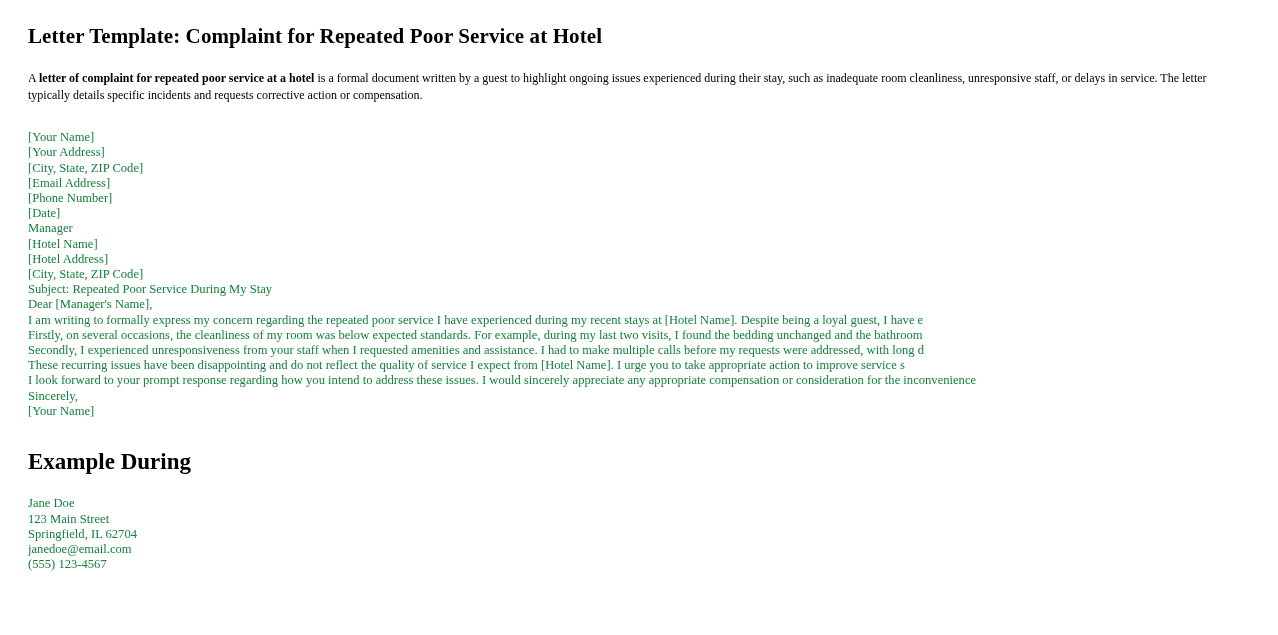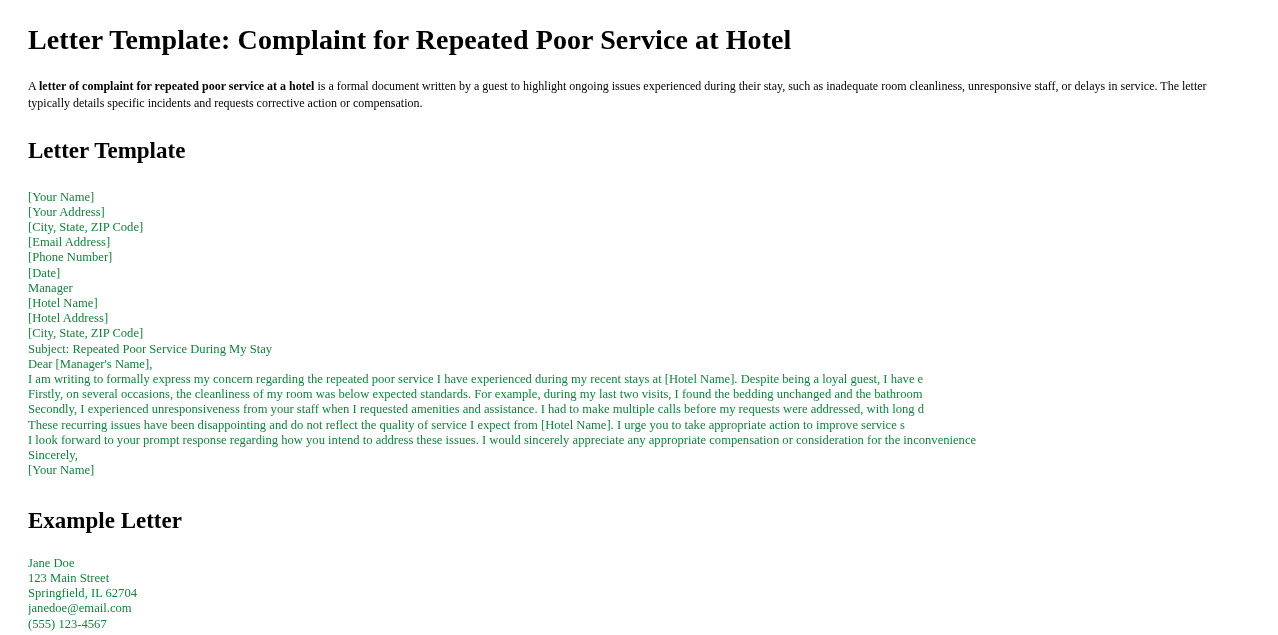--- a/index.html
+++ b/index.html
@@ -14,21 +14,21 @@
     font-family: "Liberation Serif", serif;
     color: #000000;
   }
   .page {
     padding: 24px 28px 0 28px;
     box-sizing: border-box;
     width: 1278px;
   }
   h1.doc-title {
     font-family: "Liberation Serif", serif;
-    font-size: 28px;
+    font-size: 21px;
     font-weight: bold;
     line-height: 1.15;
     margin: 0 0 22px 0;
     letter-spacing: 0.1px;
   }
   p.intro {
     font-family: "Liberation Serif", serif;
     font-size: 12px;
     line-height: 1.42;
     margin: 0 0 26px 0;
@@ -68,21 +68,20 @@
 </head>
 <body>
 
 <div class="page">
 
   <h1 class="doc-title">Letter Template: Complaint for Repeated Poor Service at Hotel</h1>
 
   <p class="intro"><span>A </span><span class="b">letter of complaint for repeated poor service at a hotel</span><span> is a formal document written by a guest to highlight ongoing issues experienced during their stay, such as inadequate room cleanliness, unresponsive staff, or delays in service. The letter typically details specific incidents and requests corrective action or compensation.</span></p>
 
   <div class="template-block">
-    <h2 class="section-title">Letter Template</h2>
     <pre class="mono-block">[Your Name]
 [Your Address]
 [City, State, ZIP Code]
 [Email Address]
 [Phone Number]
 [Date]
 Manager
 [Hotel Name]
 [Hotel Address]
 [City, State, ZIP Code]
@@ -91,21 +90,21 @@
 I am writing to formally express my concern regarding the repeated poor service I have experienced during my recent stays at [Hotel Name]. Despite being a loyal guest, I have e
 Firstly, on several occasions, the cleanliness of my room was below expected standards. For example, during my last two visits, I found the bedding unchanged and the bathroom
 Secondly, I experienced unresponsiveness from your staff when I requested amenities and assistance. I had to make multiple calls before my requests were addressed, with long d
 These recurring issues have been disappointing and do not reflect the quality of service I expect from [Hotel Name]. I urge you to take appropriate action to improve service s
 I look forward to your prompt response regarding how you intend to address these issues. I would sincerely appreciate any appropriate compensation or consideration for the inconvenience
 Sincerely,
 [Your Name]</pre>
   </div>
 
   <div class="example-block">
-    <h2 class="section-title example-title">Example Letter</h2>
+    <h2 class="section-title example-title">Example During</h2>
     <pre class="mono-block">Jane Doe
 123 Main Street
 Springfield, IL 62704
 janedoe@email.com
 (555) 123-4567</pre>
   </div>
 
 </div>
 
 </body></html>

